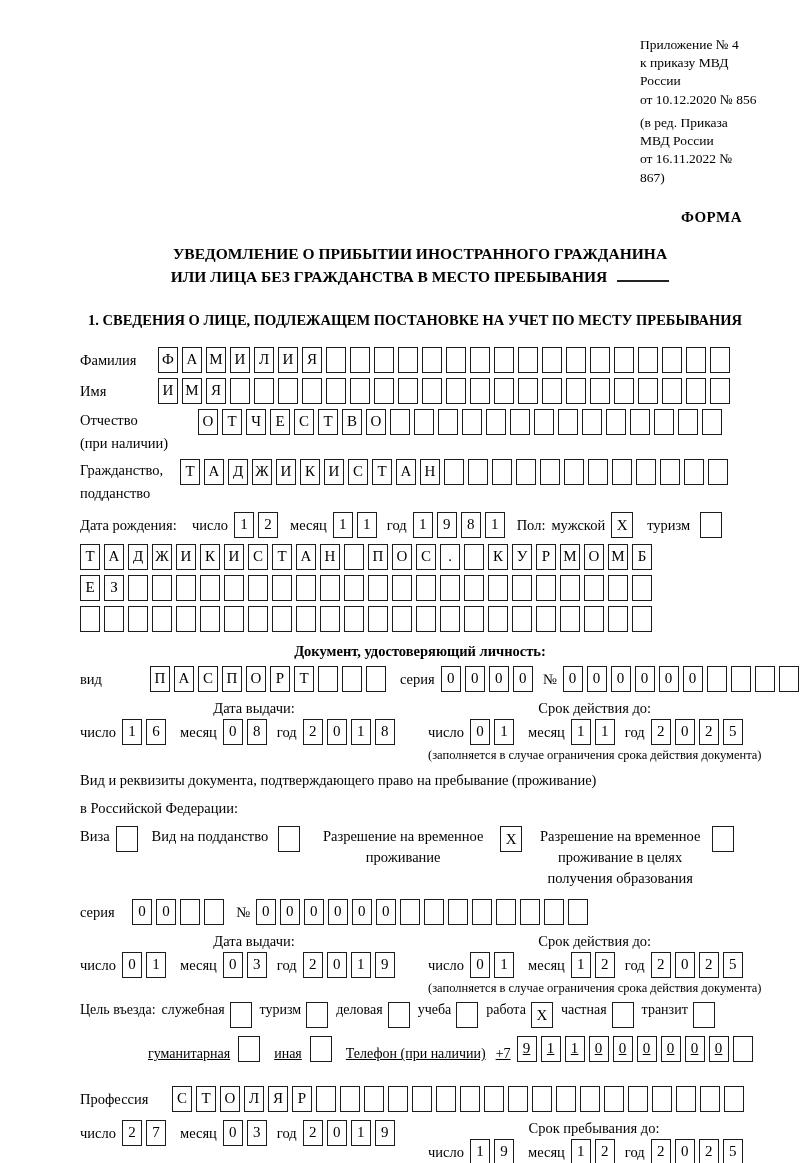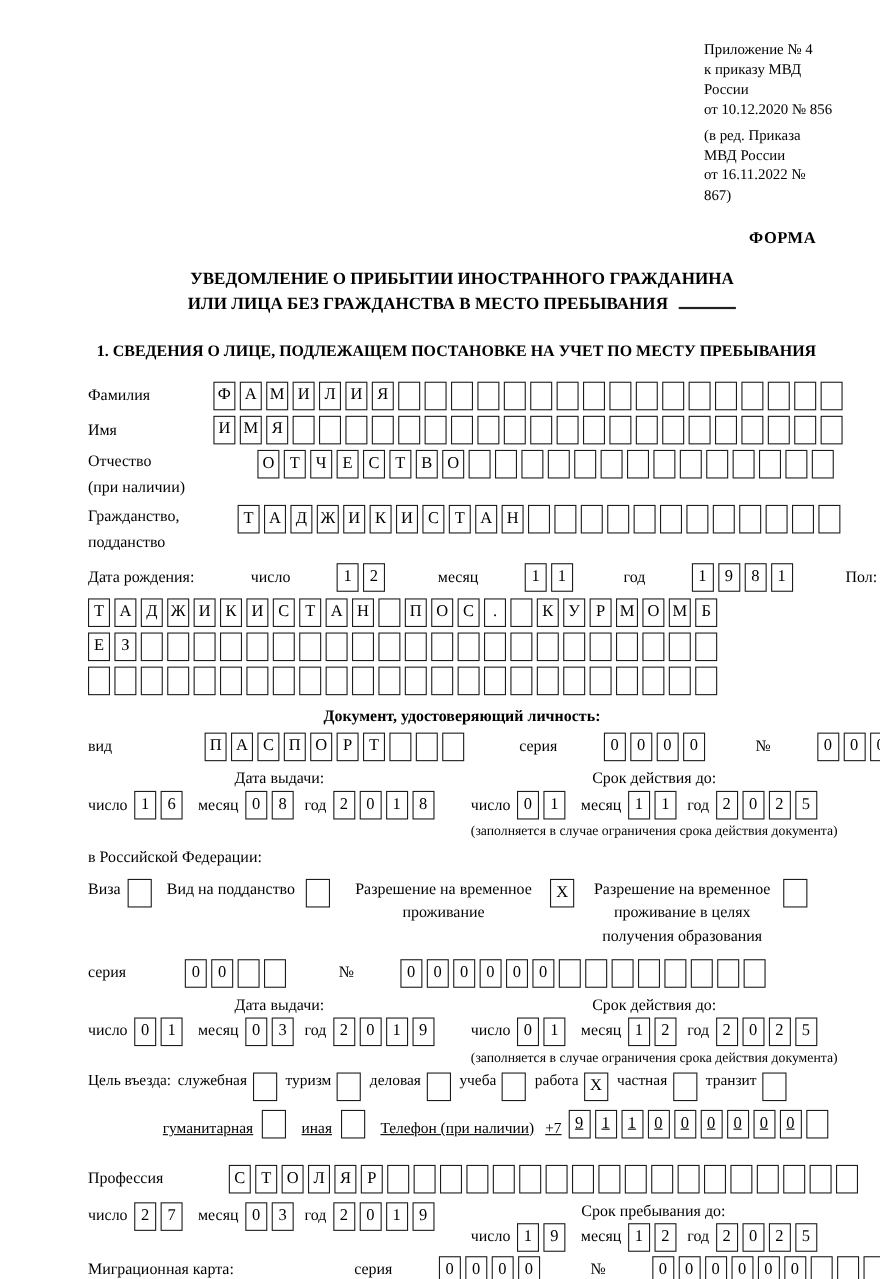--- a/index.html
+++ b/index.html
@@ -11,21 +11,21 @@
   .ref .sub{margin-top:5px;}
   .forma{ text-align:right;font-weight:bold;font-size:15px;margin:22px 18px 0 0;letter-spacing:.5px;}
 
   
   .title{text-align:center;font-weight:bold;font-size:15.5px;line-height:1.5;margin-top:16px;}
   .t-underline{display:inline-block;width:52px;border-bottom:2px solid #222;height:14px;margin-left:10px;}
 
   .sec-head{font-weight:bold;font-size:14.5px;margin:24px 0 18px 8px;}
 
   
-  .row{display:flex;align-items:center;margin-bottom:5px;gap:36px;}
+  .row{display:flex;align-items:center;margin-bottom:5px;}
   .row.top{align-items:flex-start;}
   .lbl{flex:none;}
   .cells{display:inline-flex;flex:none;}
   .cell{box-sizing:border-box;flex:none;width:20px;height:26px;border:1.6px solid #1c1c1c;margin-right:4px;
         text-align:center;font-size:15px;line-height:23px;display:inline-block;}
   .cb{box-sizing:border-box;flex:none;display:inline-flex;width:22px;height:26px;border:1.6px solid #1c1c1c;
       align-items:center;justify-content:center;font-size:15px;}
   .ml6{margin-left:6px;} .ml8{margin-left:8px;} .ml10{margin-left:10px;} .ml14{margin-left:14px;}
 
   .lbl2{line-height:1.55;}
@@ -389,20 +389,21 @@
             <span class="cell">0</span>
             <span class="cell">2</span>
             <span class="cell">5</span>
           </span>
       </div>
       <div class="datenote">(заполняется в случае ограничения срока действия документа)</div>
     </div>
   </div>
 
   <div class="intro">
+    <div>Вид и реквизиты документа, подтверждающего право на пребывание (проживание)</div>
     <div>в Российской Федерации:</div>
   </div>
 
   <div class="optrow">
     <span class="opt">
       <span class="olbl">Виза</span>
       <span class="cb ml6"></span>
     </span>
     <span class="opt ml14">
       <span class="olbl">Вид на подданство</span>

